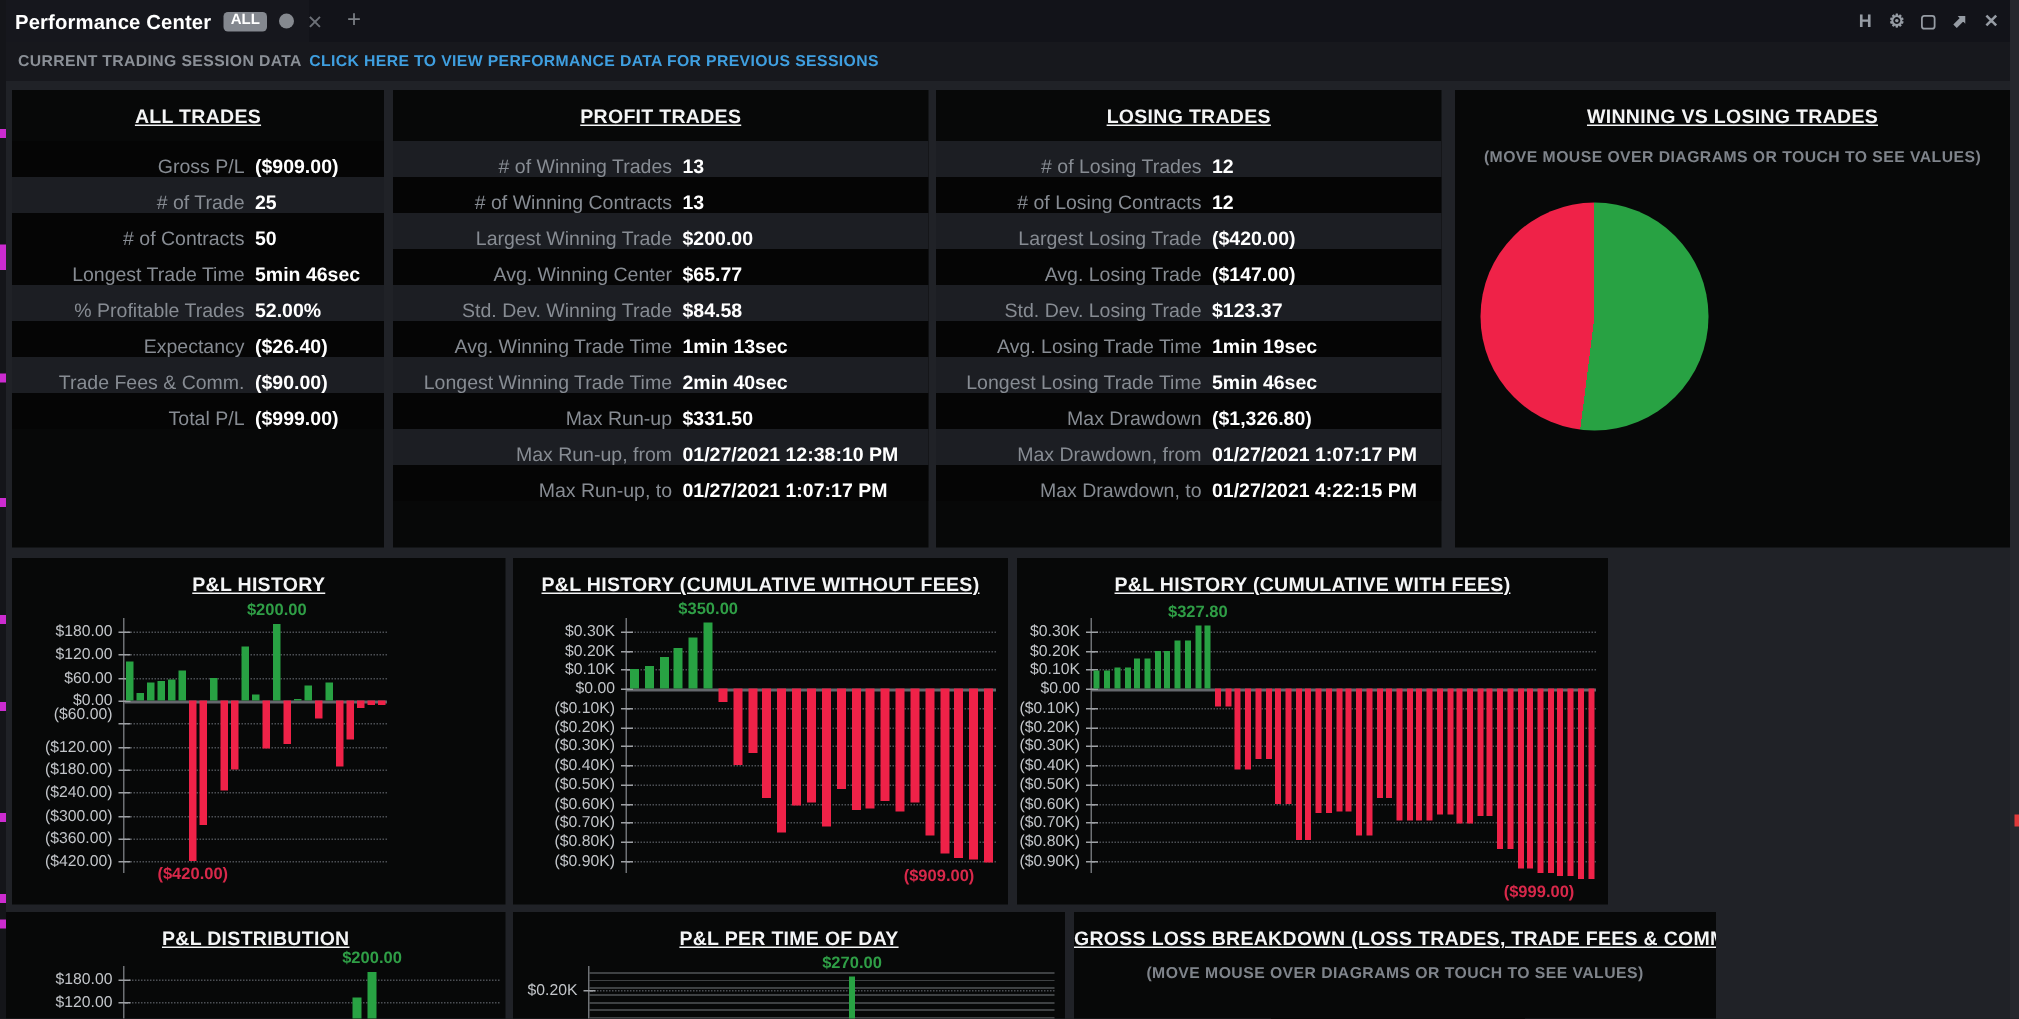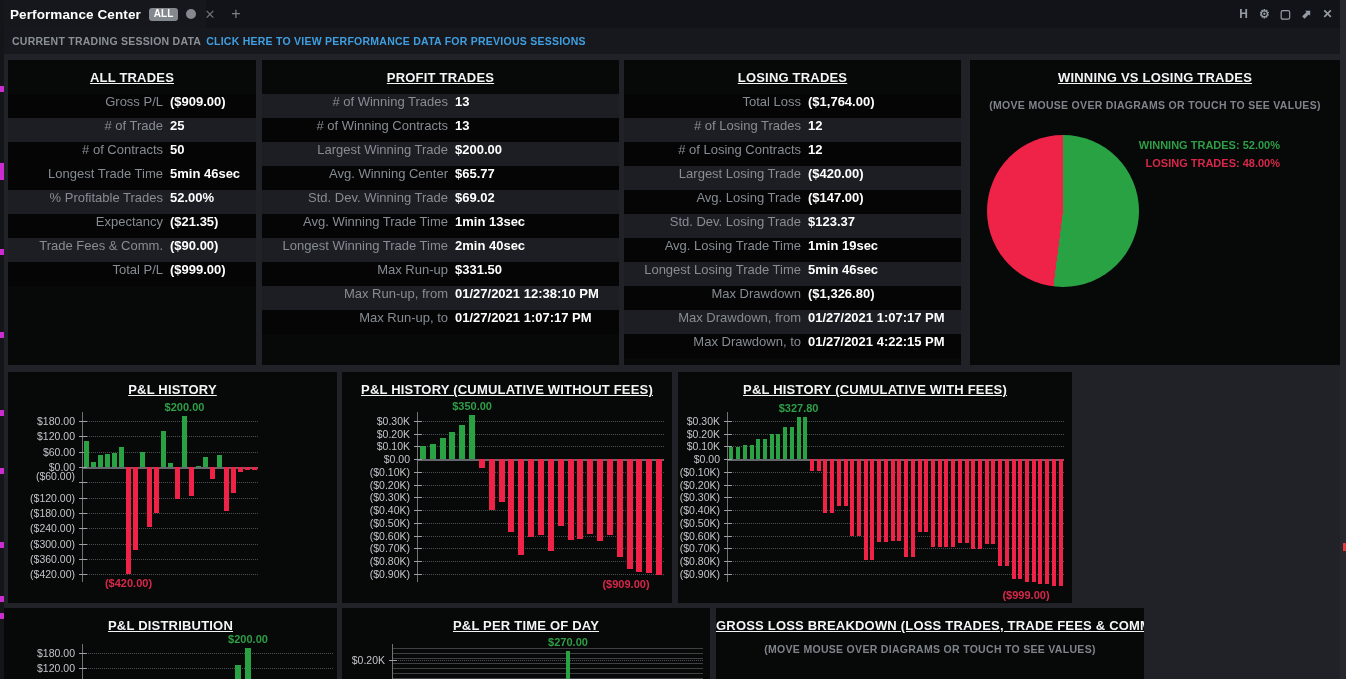--- a/index.html
+++ b/index.html
@@ -32,21 +32,21 @@
 
   
   .tile{position:absolute;background:#070808;overflow:hidden;}
   .ptitle{margin-top:10px;text-align:center;font-size:13px;font-weight:700;color:#f4f5f6;
           text-decoration:underline;letter-spacing:.2px;white-space:nowrap;}
   .psub{margin-top:14px;text-align:center;font-size:10.5px;font-weight:700;color:#7f848b;
         letter-spacing:.3px;}
 
   
   .rows{margin-top:9px;}
-  .srow{display:flex;height:24px;align-items:flex-start;background:#050505;}
+  .srow{display:flex;height:24px;align-items:flex-end;background:#050505;}
   .srow.alt{background:#1c1e23;}
   .slbl{flex:1;text-align:right;color:#878c93;font-size:13px;padding-right:7px;white-space:nowrap;}
   .sval{color:#ffffff;font-size:13px;font-weight:700;white-space:nowrap;}
   .tile-all  .sval{width:86px;}
   .tile-prof .sval{width:164px;}
   .tile-lose .sval{width:153px;}
 
   
   .pie{position:absolute;left:17px;top:75px;width:152px;height:152px;border-radius:50%;}
   .legend{position:absolute;right:60px;top:76px;text-align:right;font-size:11px;font-weight:700;line-height:18px;}
@@ -120,21 +120,21 @@
         <div class="srow">
           <span class="slbl">Longest Trade Time</span>
           <span class="sval">5min 46sec</span>
         </div>
         <div class="srow alt">
           <span class="slbl">% Profitable Trades</span>
           <span class="sval">52.00%</span>
         </div>
         <div class="srow">
           <span class="slbl">Expectancy</span>
-          <span class="sval">($21.35)</span>
+          <span class="sval">($26.40)</span>
         </div>
         <div class="srow alt">
           <span class="slbl">Trade Fees &amp; Comm.</span>
           <span class="sval">($90.00)</span>
         </div>
         <div class="srow">
           <span class="slbl">Total P/L</span>
           <span class="sval">($999.00)</span>
         </div>
       </div>
@@ -154,21 +154,21 @@
         <div class="srow alt">
           <span class="slbl">Largest Winning Trade</span>
           <span class="sval">$200.00</span>
         </div>
         <div class="srow">
           <span class="slbl">Avg. Winning Center</span>
           <span class="sval">$65.77</span>
         </div>
         <div class="srow alt">
           <span class="slbl">Std. Dev. Winning Trade</span>
-          <span class="sval">$69.02</span>
+          <span class="sval">$84.58</span>
         </div>
         <div class="srow">
           <span class="slbl">Avg. Winning Trade Time</span>
           <span class="sval">1min 13sec</span>
         </div>
         <div class="srow alt">
           <span class="slbl">Longest Winning Trade Time</span>
           <span class="sval">2min 40sec</span>
         </div>
         <div class="srow">
@@ -182,24 +182,20 @@
         <div class="srow">
           <span class="slbl">Max Run-up, to</span>
           <span class="sval">01/27/2021 1:07:17 PM</span>
         </div>
       </div>
   </div>
 
   <div class="tile tile-lose" style="left:624px;top:60px;width:337px;height:305px;">
     <div class="ptitle">LOSING TRADES</div>
     <div class="rows">
-        <div class="srow">
-          <span class="slbl">Total Loss</span>
-          <span class="sval">($1,764.00)</span>
-        </div>
         <div class="srow alt">
           <span class="slbl"># of Losing Trades</span>
           <span class="sval">12</span>
         </div>
         <div class="srow">
           <span class="slbl"># of Losing Contracts</span>
           <span class="sval">12</span>
         </div>
         <div class="srow alt">
           <span class="slbl">Largest Losing Trade</span>
@@ -233,24 +229,20 @@
           <span class="slbl">Max Drawdown, to</span>
           <span class="sval">01/27/2021 4:22:15 PM</span>
         </div>
       </div>
   </div>
 
   <div class="tile" style="left:970px;top:60px;width:370px;height:305px;">
     <div class="ptitle">WINNING VS LOSING TRADES</div>
     <div class="psub">(MOVE MOUSE OVER DIAGRAMS OR TOUCH TO SEE VALUES)</div>
     <div class="pie" id="winpie" style="background: conic-gradient(rgb(40, 162, 67) 0deg, rgb(40, 162, 67) 187.2deg, rgb(239, 34, 72) 187.2deg, rgb(239, 34, 72) 360deg);"></div>
-    <div class="legend">
-      <span class="legend-win">WINNING TRADES: 52.00%</span>
-      <span class="legend-lose">LOSING TRADES: 48.00%</span>
-    </div>
   </div>
 
   <div class="tile" style="left:8px;top:372px;width:329px;height:231px;">
     <div class="ptitle">P&amp;L HISTORY</div>
     <div class="chart" id="c-hist">
         <div class="yaxis" style="width: 74px; height: 170px;">
           <div class="ticklab" style="top: 2.94737px;">$180.00</div>
           <div class="ticklab" style="top: 18.2857px;">$120.00</div>
           <div class="ticklab" style="top: 33.6241px;">$60.00</div>
           <div class="ticklab" style="top: 48.9624px;">$0.00</div>

